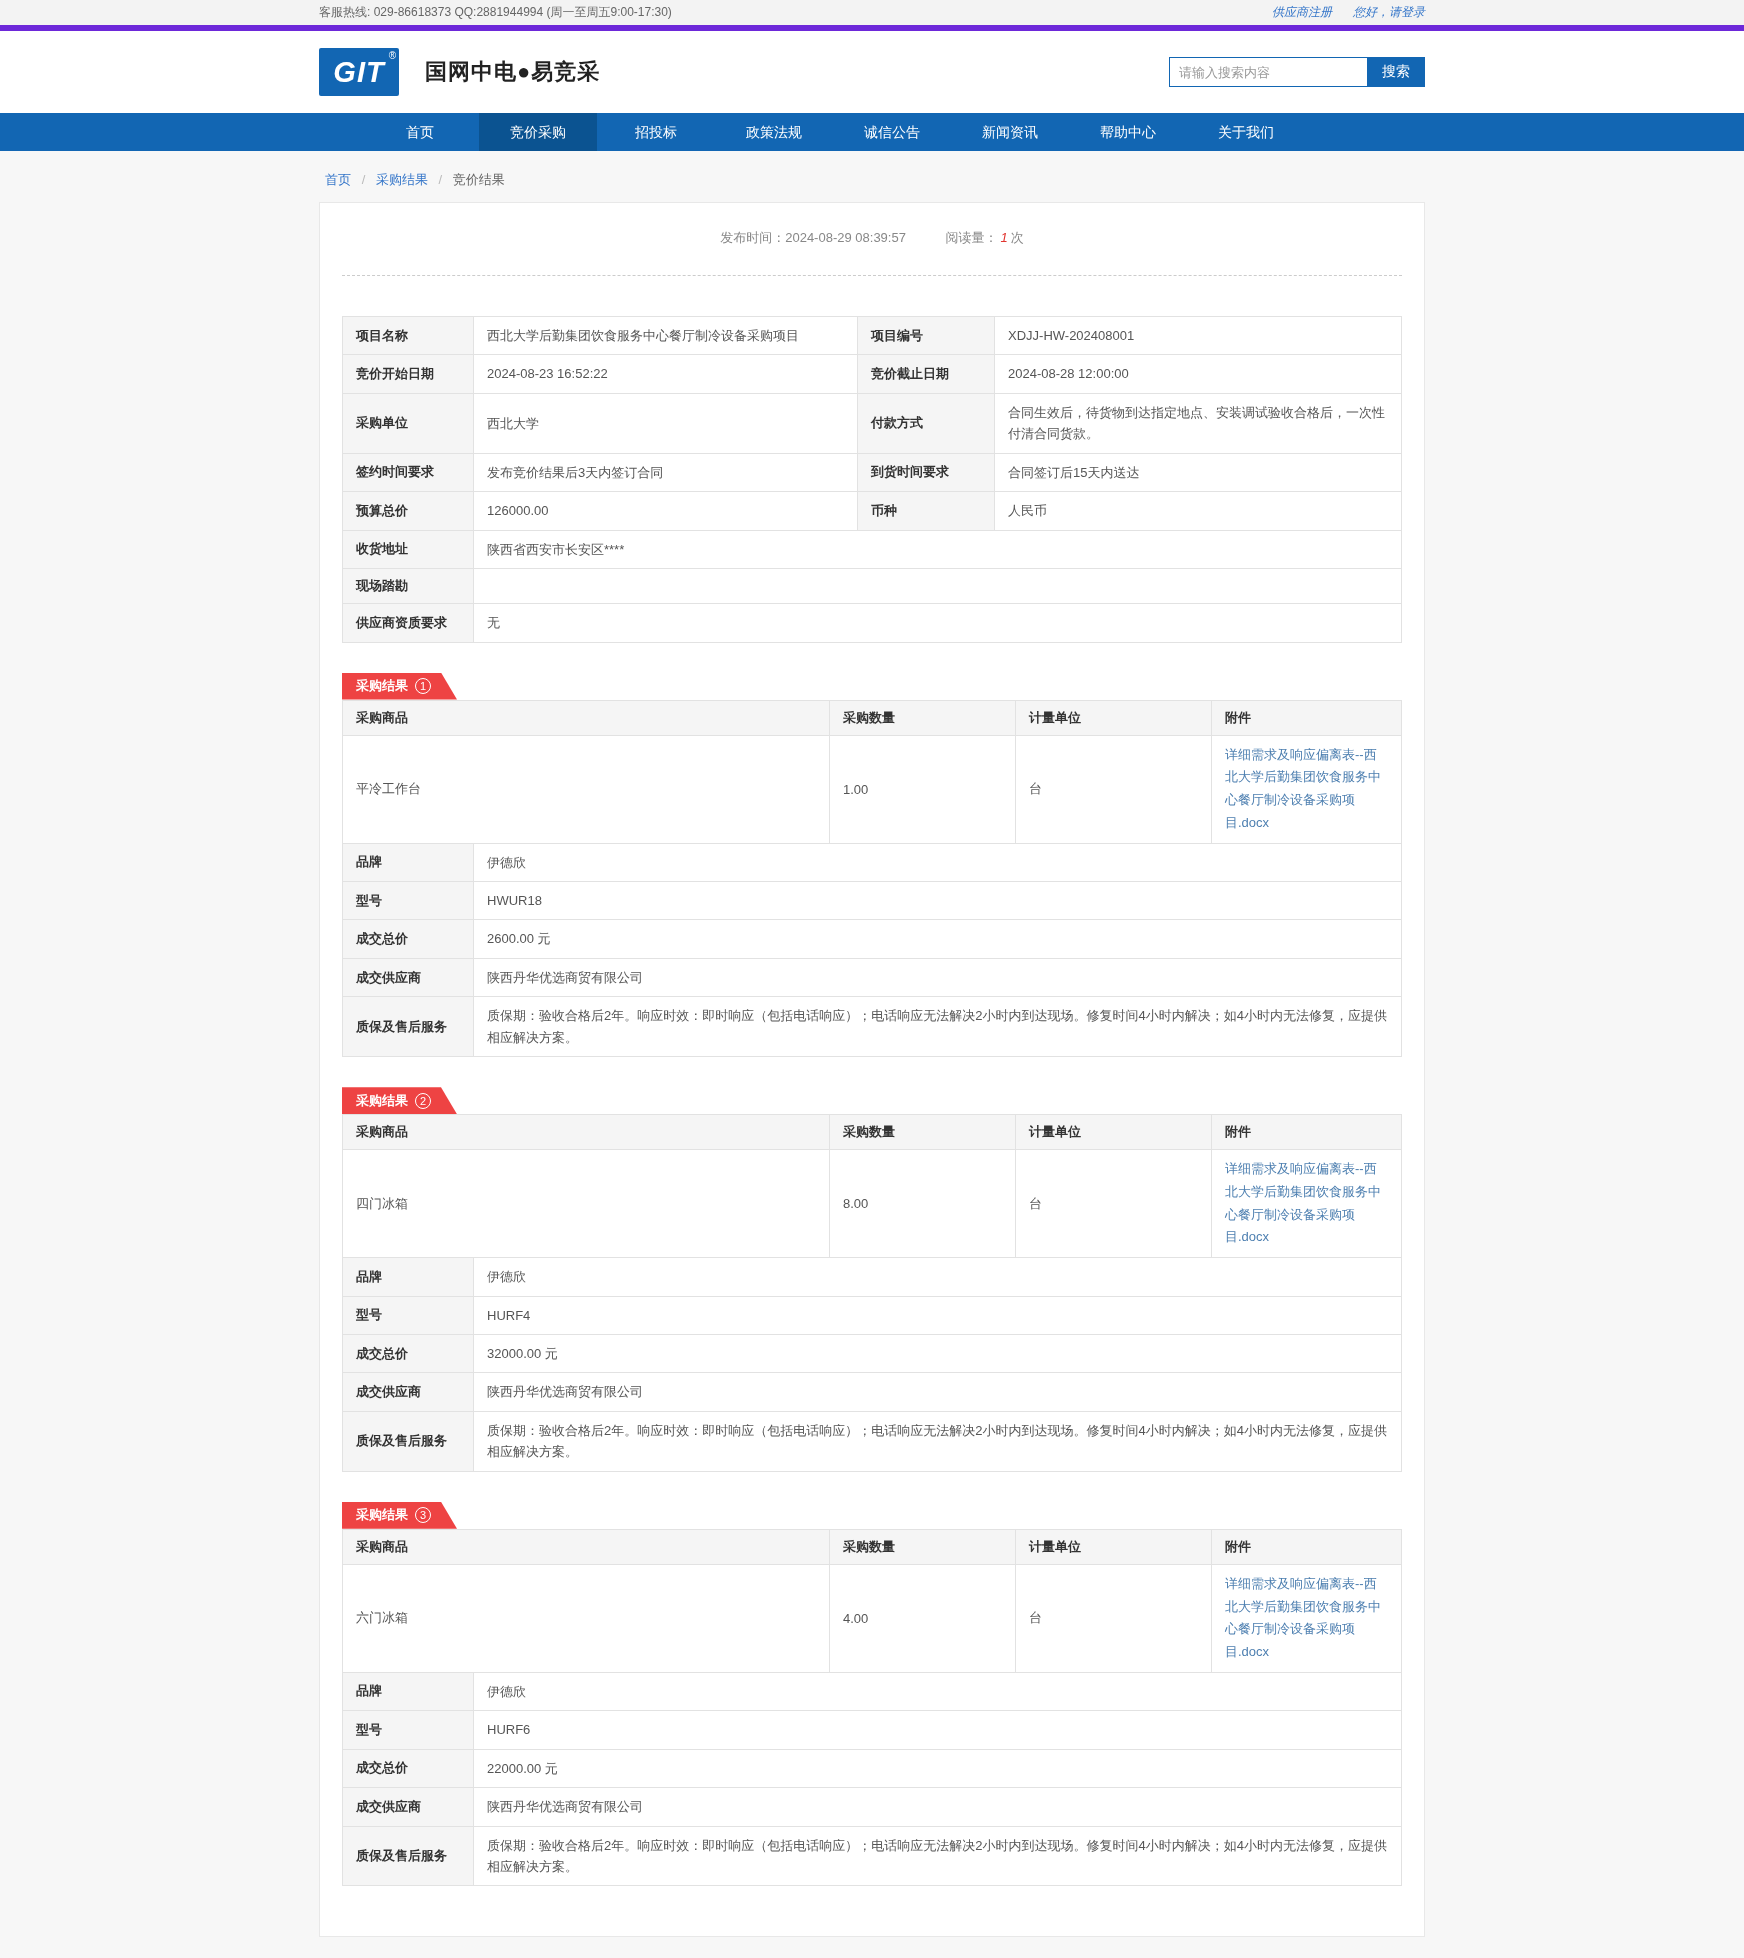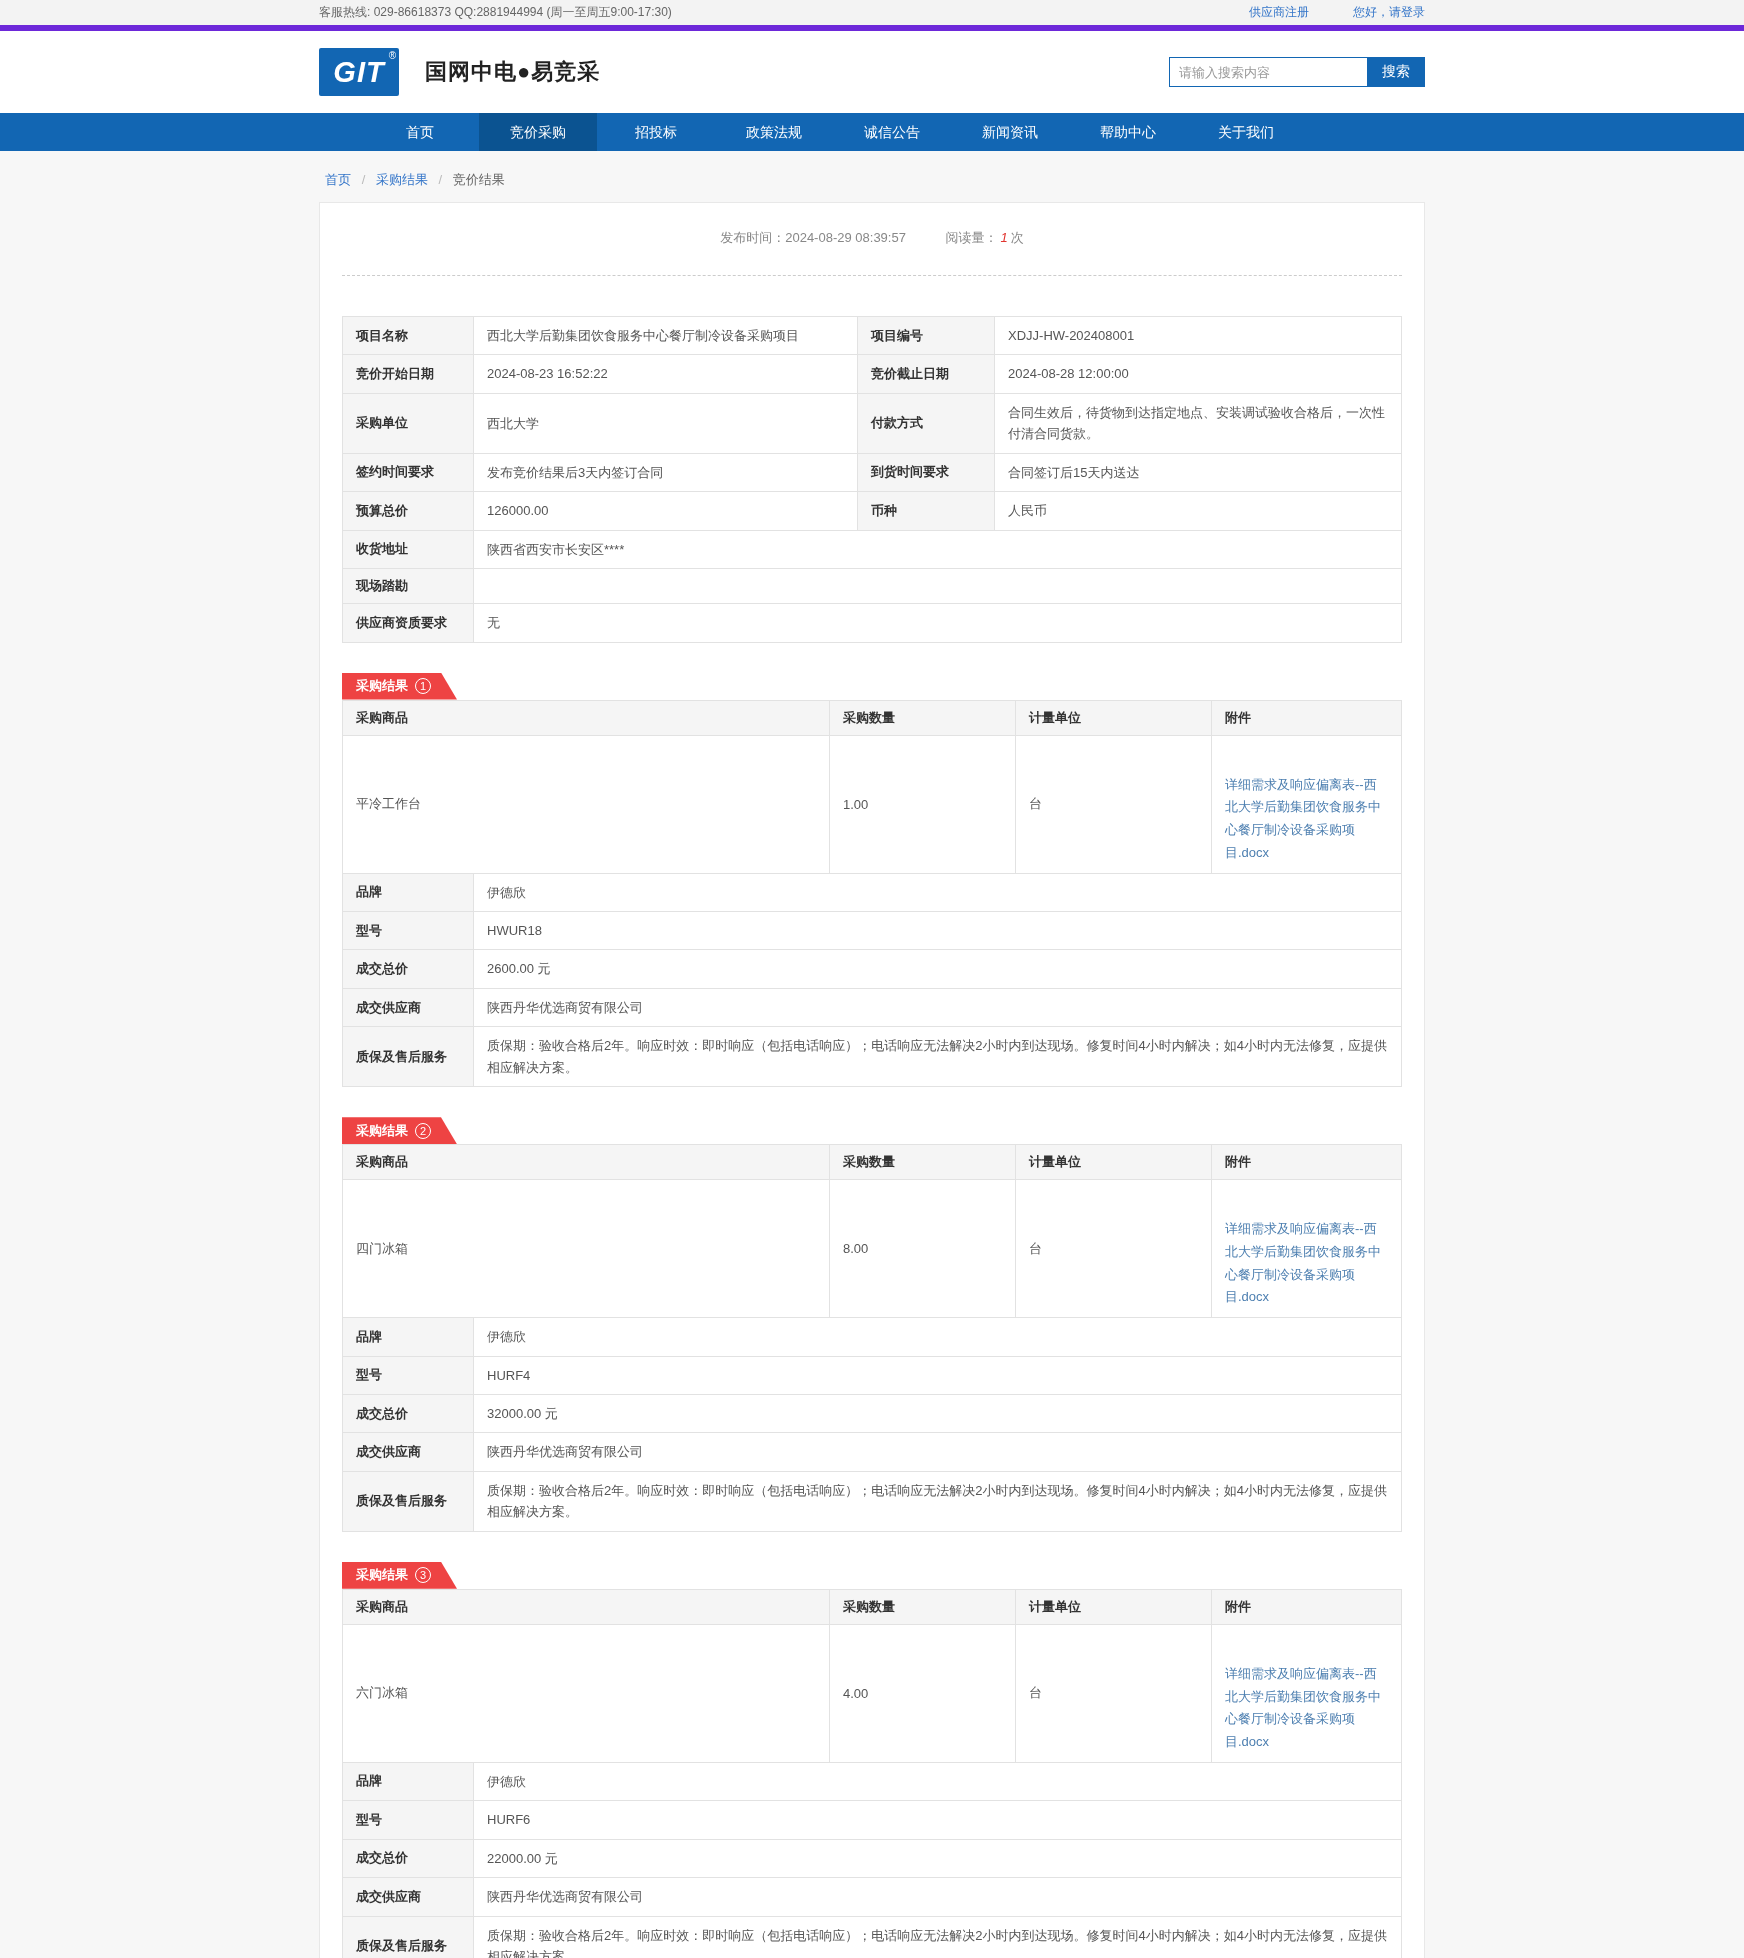--- a/index.html
+++ b/index.html
@@ -8,21 +8,21 @@
     width:1744px;
     font-family:"Liberation Sans","DejaVu Sans",sans-serif;
     color:#333;
     background:#fff;
   }
   .container { width:1106px; margin:0 auto; }
 
   
   .topbar { height:31px; background:#f3f3f3; border-bottom:6px solid #6d28d9; }
   .topbar .container { height:100%; display:flex; align-items:center; justify-content:space-between; font-size:12px; color:#666; }
-  .topbar-links { display:flex; gap:44px; }
+  .topbar-links { display:flex; gap:21px;font-style:italic; }
   .topbar-links .tlink { color:#3576c9; cursor:pointer; }
 
   
   .header { height:82px; background:#fff; }
   .header .container { height:100%; display:flex; align-items:center; justify-content:space-between; }
   .brand { display:flex; align-items:center; gap:14px; }
   .logo-box { position:relative; width:80px; height:48px; background:#1266b3; border-radius:2px;
               display:flex; align-items:center; justify-content:center; }
   .logo-text { color:#fff; font-size:29px; font-weight:bold; font-style:italic; letter-spacing:1px; }
   .logo-reg { position:absolute; top:2px; right:3px; color:#fff; font-size:10px; font-style:normal; }
@@ -67,21 +67,21 @@
     display:inline-flex; align-items:center; gap:7px;
     height:27px; background:#ee4343; color:#fff;
     font-size:13px; font-weight:bold; padding:0 26px 0 14px;
     clip-path:polygon(0 0, calc(100% - 16px) 0, 100% 100%, 0 100%);
   }
   .ribbon-num { width:16px; height:16px; border:1px solid #fff; border-radius:50%;
     font-size:11px; line-height:15px; text-align:center; font-weight:normal; flex:none; }
 
   .result-table th { background:#f5f5f5; color:#333; font-weight:bold; }
   .result-table td.product-cell { height:74px; color:#555; }
-  .attachment-link { color:#4d7fb0; line-height:1.75; cursor:pointer; display:inline-block;margin-top:30px; }
+  .attachment-link { color:#4d7fb0; line-height:1.75; cursor:pointer; display:inline-block; }
   .detail-table { margin-top:-1px;border-radius:8px; }
   .detail-table td.lbl { width:131px; }
   .warranty-val { line-height:1.8; }
 </style>
 </head>
 <body>
 
 <div class="topbar">
   <div class="container">
     <span>客服热线: 029-86618373 QQ:2881944994 (周一至周五9:00-17:30)</span>

